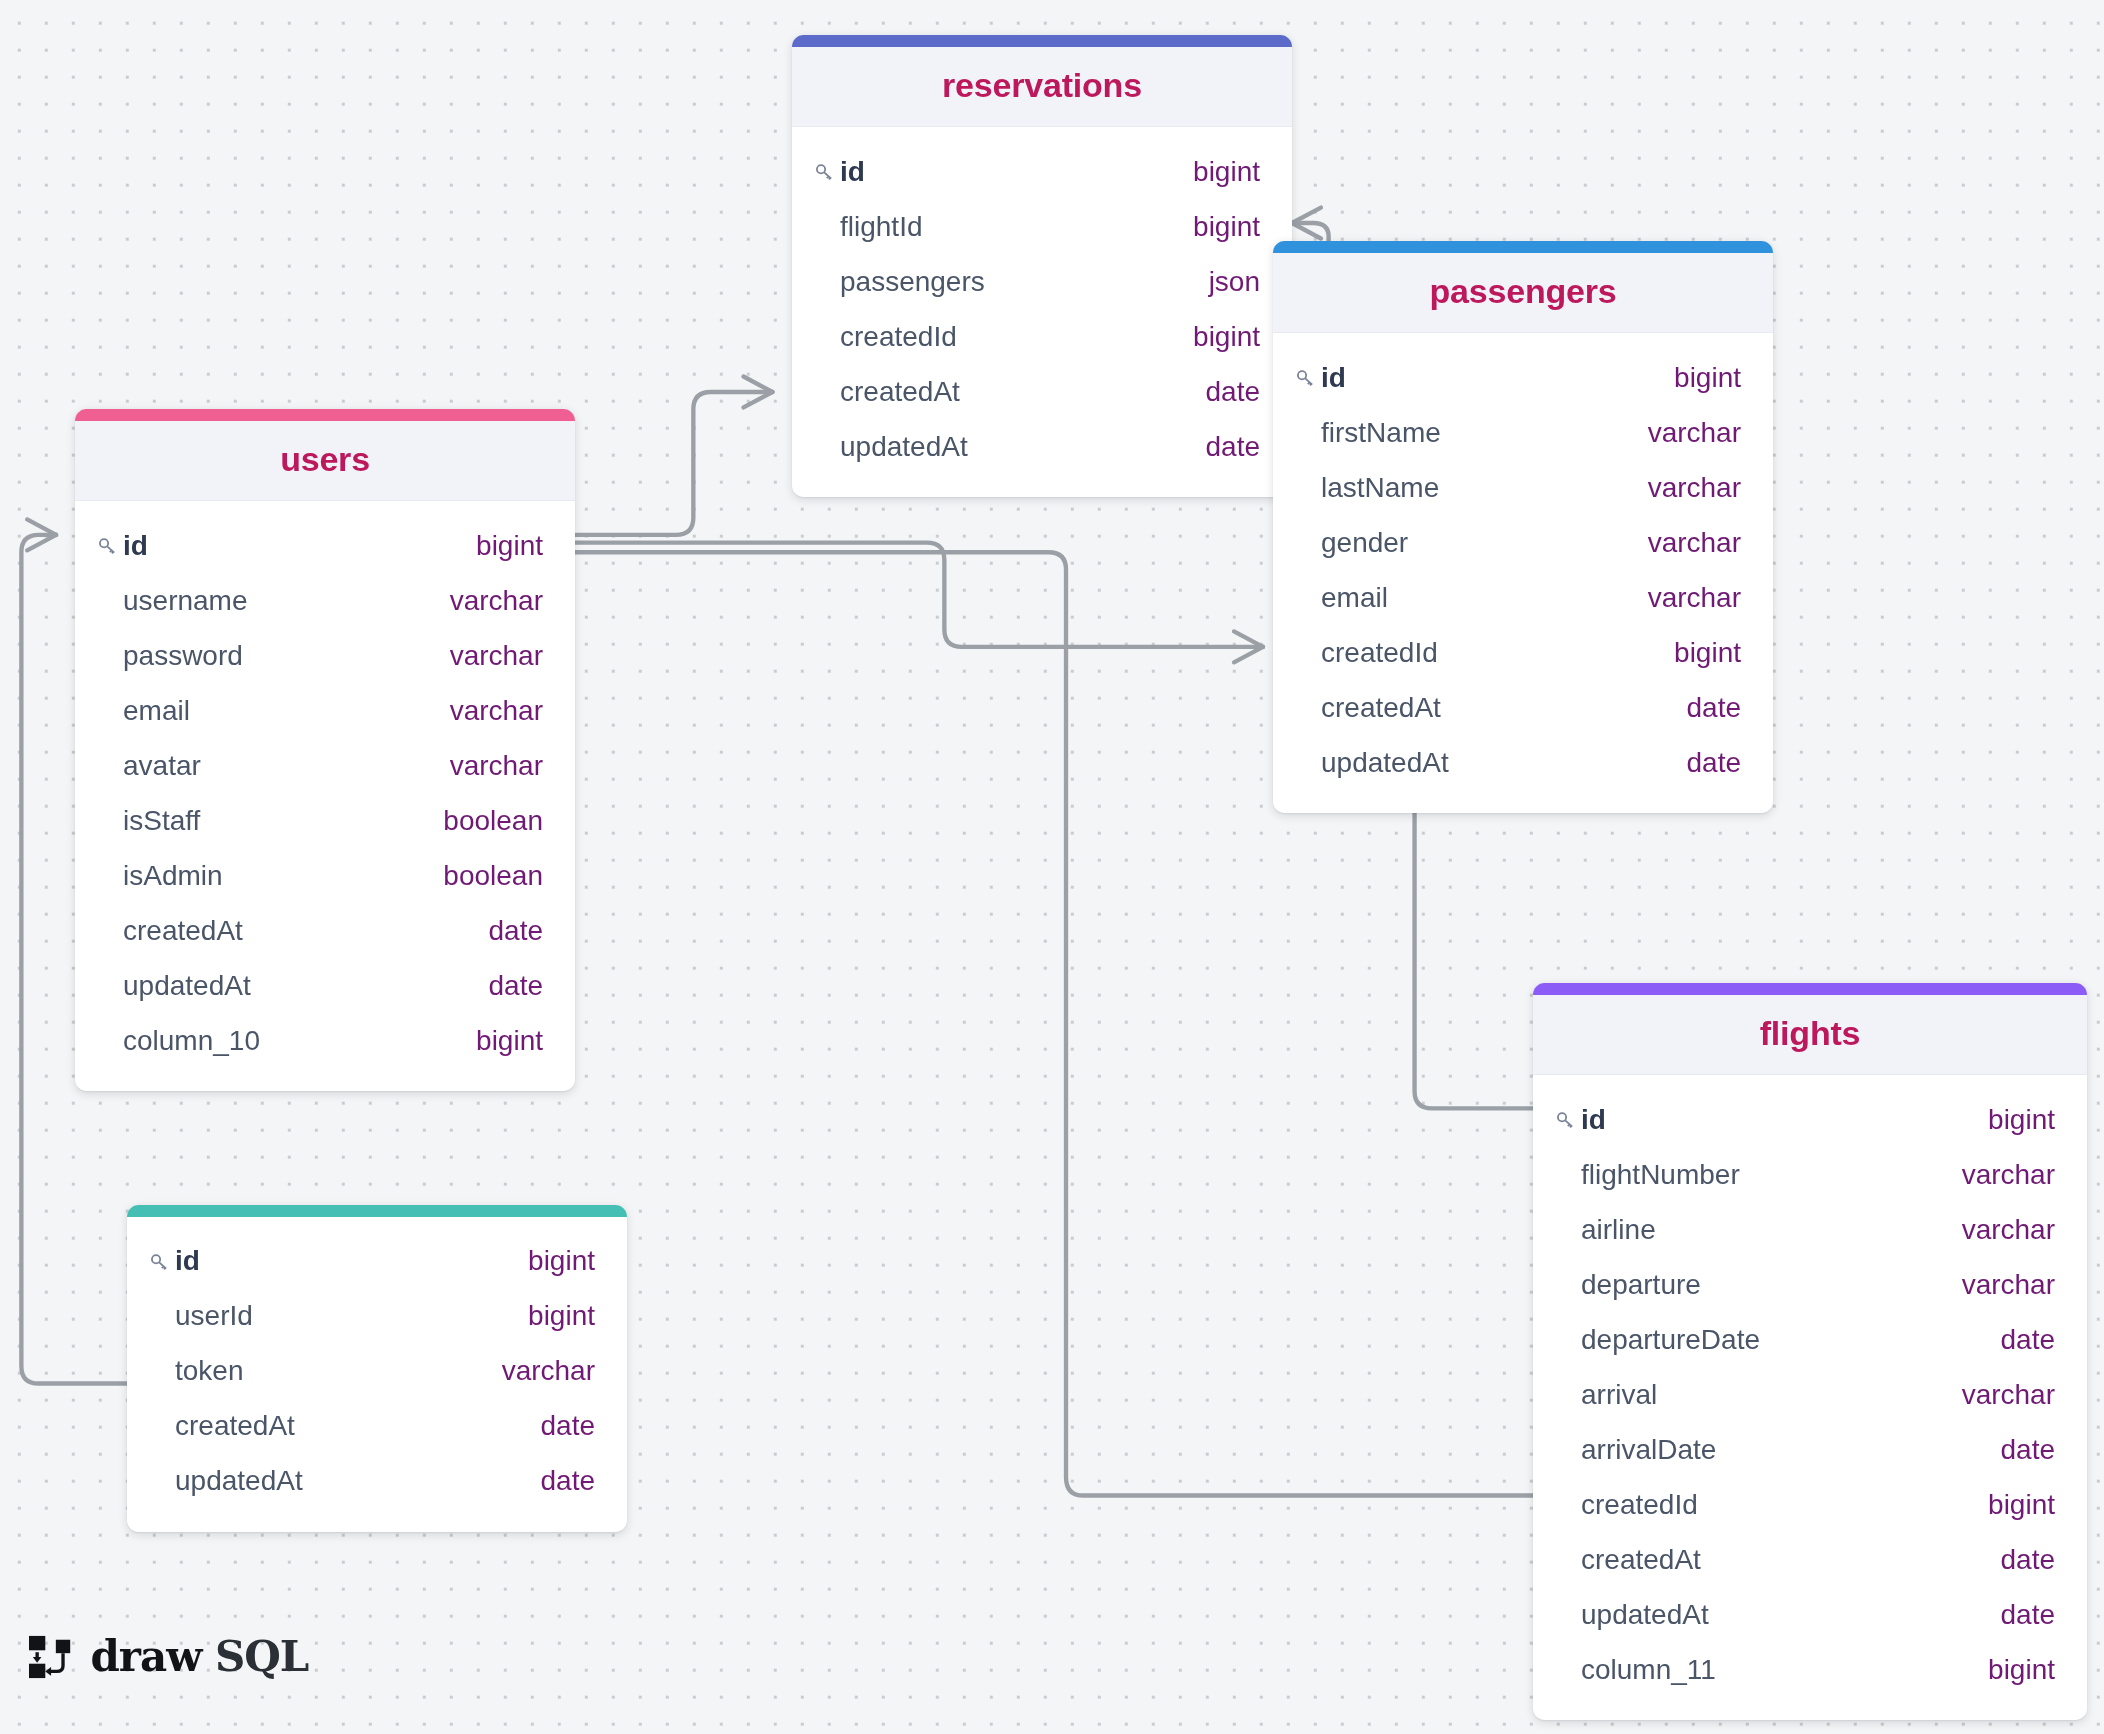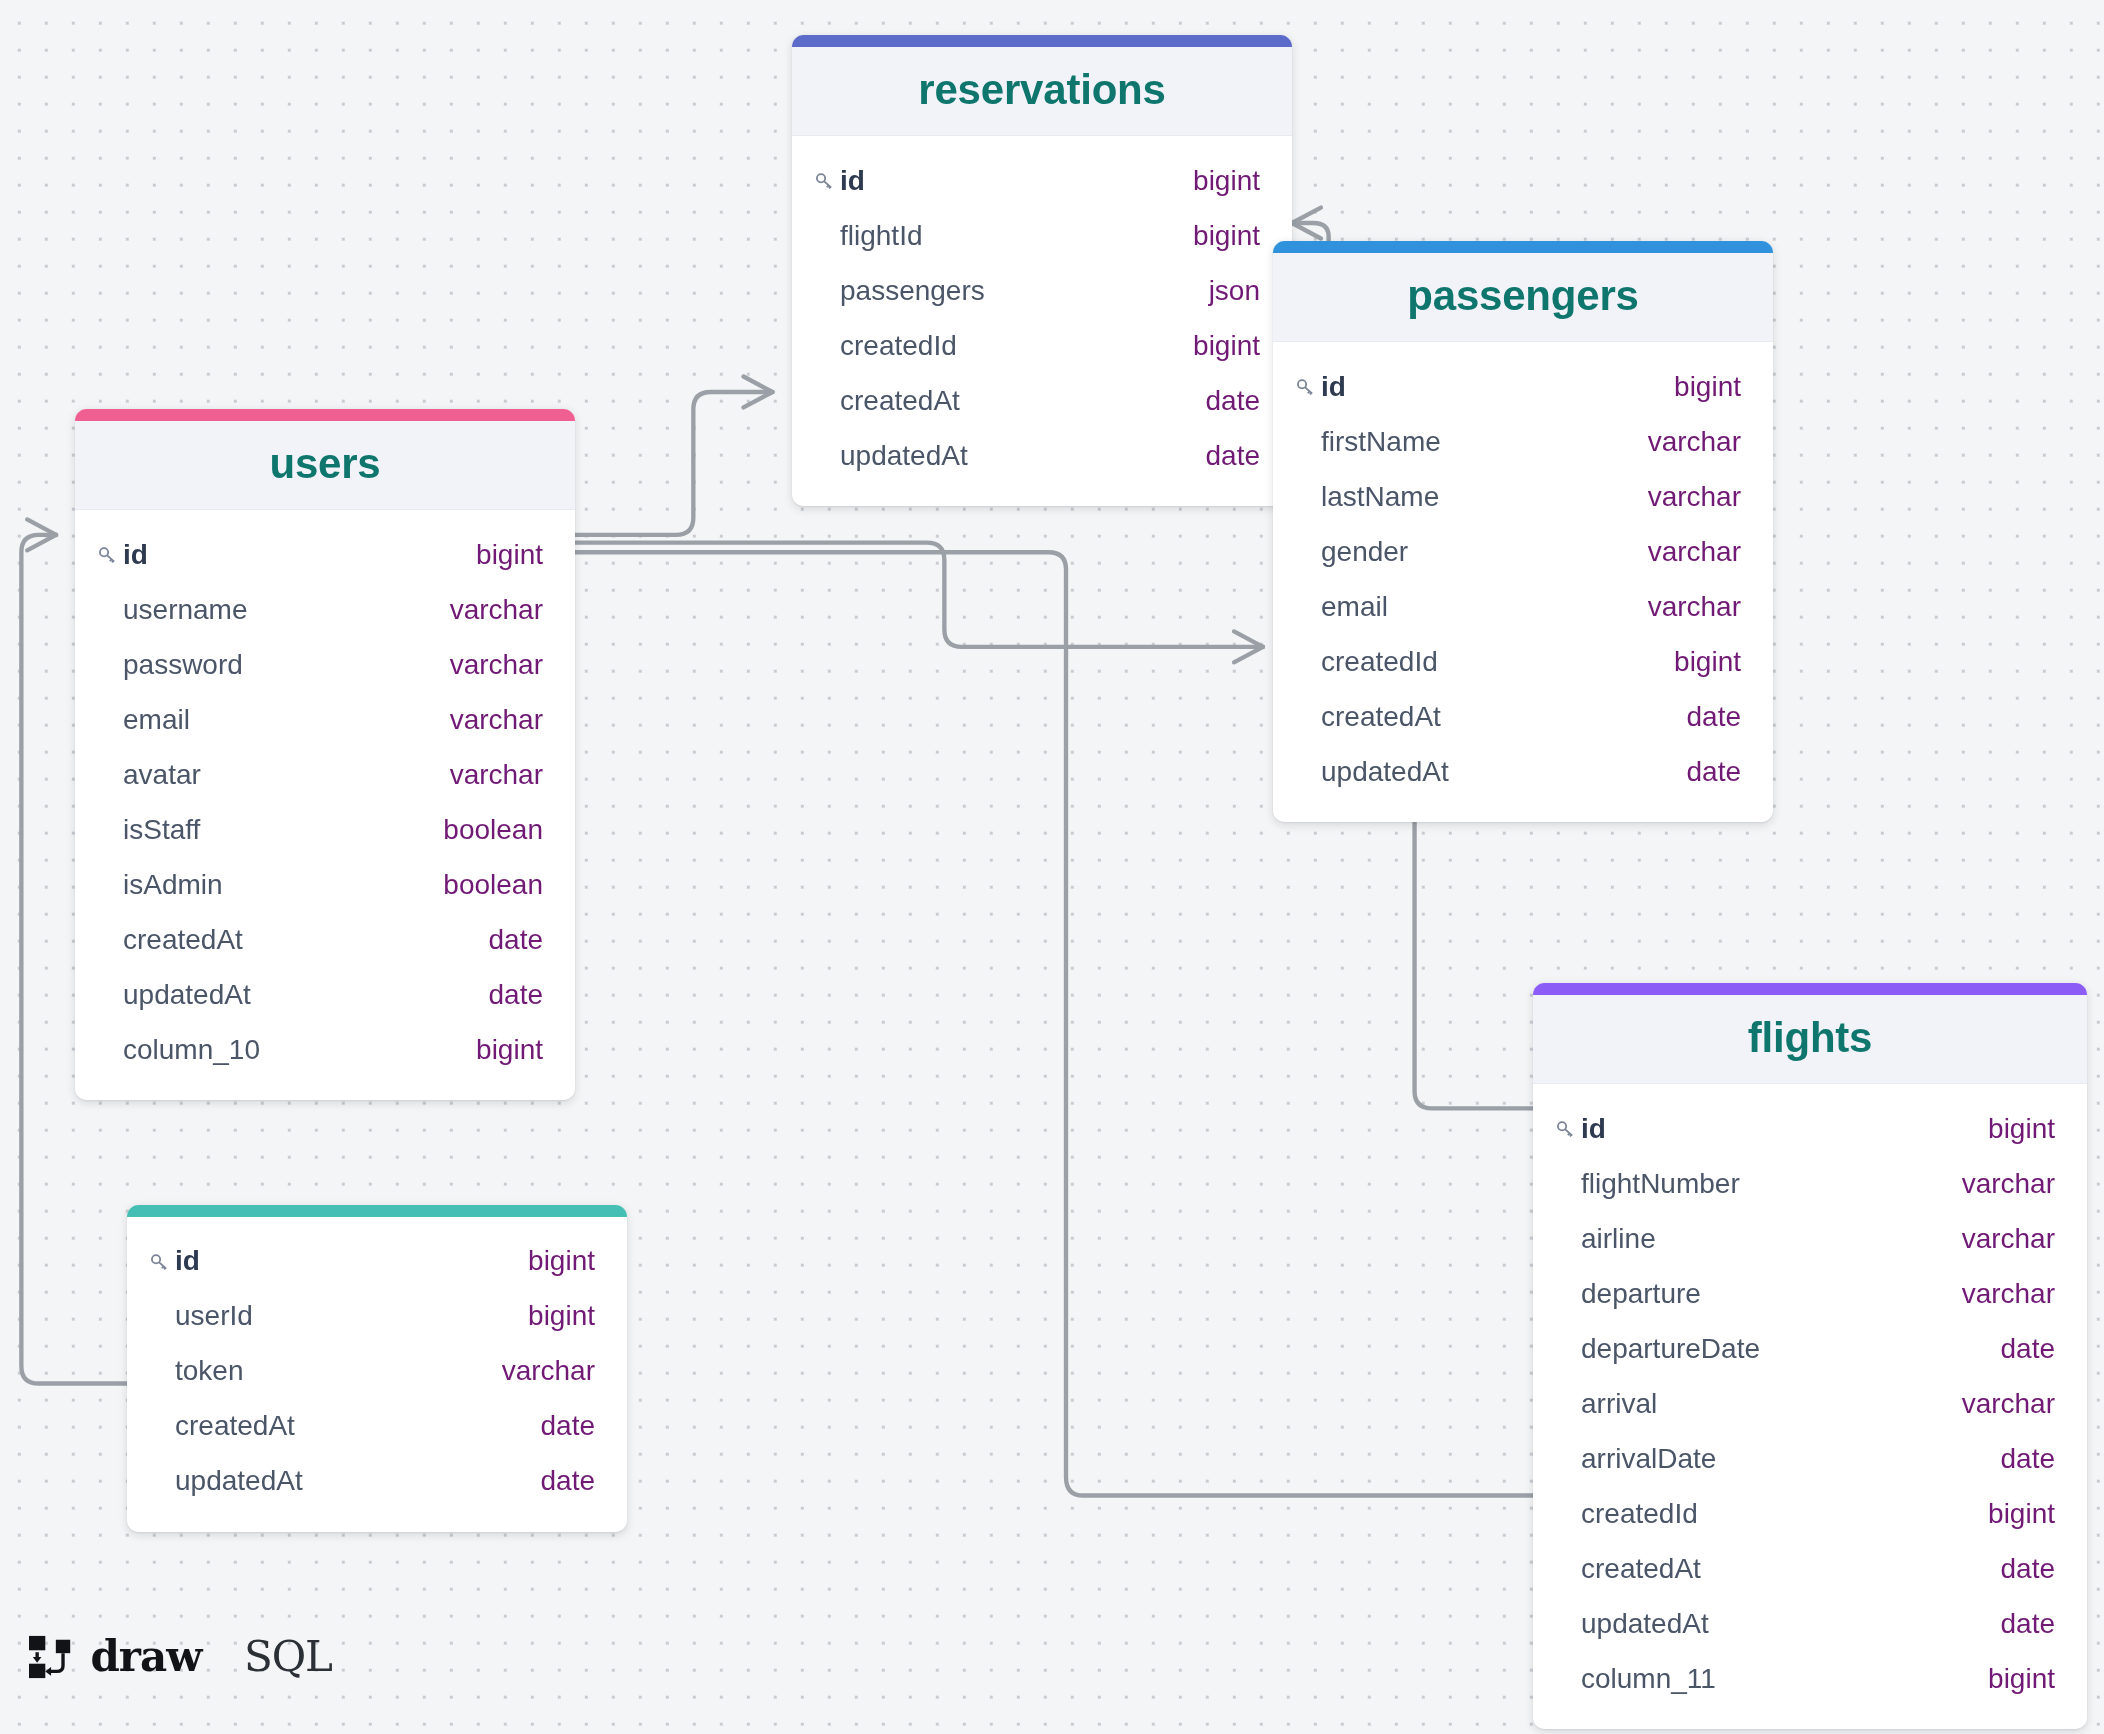--- a/index.html
+++ b/index.html
@@ -25,21 +25,21 @@
     overflow: hidden;
   }
   .accent { height: 11.6px; width: 100%; }
   .thead {
     background: #f1f3f8;
     padding: 19.3px 0 21px;
     text-align: center;
     border-bottom: 1px solid #e7eaf0;
   }
   .tname {
-    font-size: 42px; font-weight: 700; color: #0f766e;
+    font-size: 34px; font-weight: 700; color: #be185d;
     letter-spacing: -0.2px;
   }
   .tbody { padding: 17.4px 0 23px; }
   .row {
     display: flex; align-items: center;
     padding: 0 32px 0 21px;
     height: 55px;
   }
   .keywrap { width: 27px; flex: 0 0 27px; display: flex; align-items: center; }
   .colname {
@@ -49,21 +49,21 @@
   .row.pk .colname { font-weight: 700; color: #2e3a50; }
   .coltype {
     font-size: 28px; color: #701a75; white-space: nowrap; text-align: right;
   }
   #logo {
     position: absolute; left: 27px; top: 1632px;
     display: flex; align-items: center; gap: 13.5px;
   }
   .logo-word { font-family: "DejaVu Serif", serif; font-size: 42px; letter-spacing: -1px; }
   .logo-draw { font-weight: 700; color: #111317; }
-  .logo-sql  { font-weight: 400; color: #2b2f36; margin-left: 29px; }
+  .logo-sql  { font-weight: 700; color: #2b2f36; }
 </style>
 </head>
 <body>
 
 <div id="canvas">
 
   <svg id="links" viewBox="0 0 2180 1796" xmlns="http://www.w3.org/2000/svg">
     <g fill="none" stroke="#9aa0a6" stroke-width="4.5" stroke-linecap="round" stroke-linejoin="round">
 
       <path d="M1338 231 L1360 231 Q1376 231 1376 245 L1376 252"></path>

